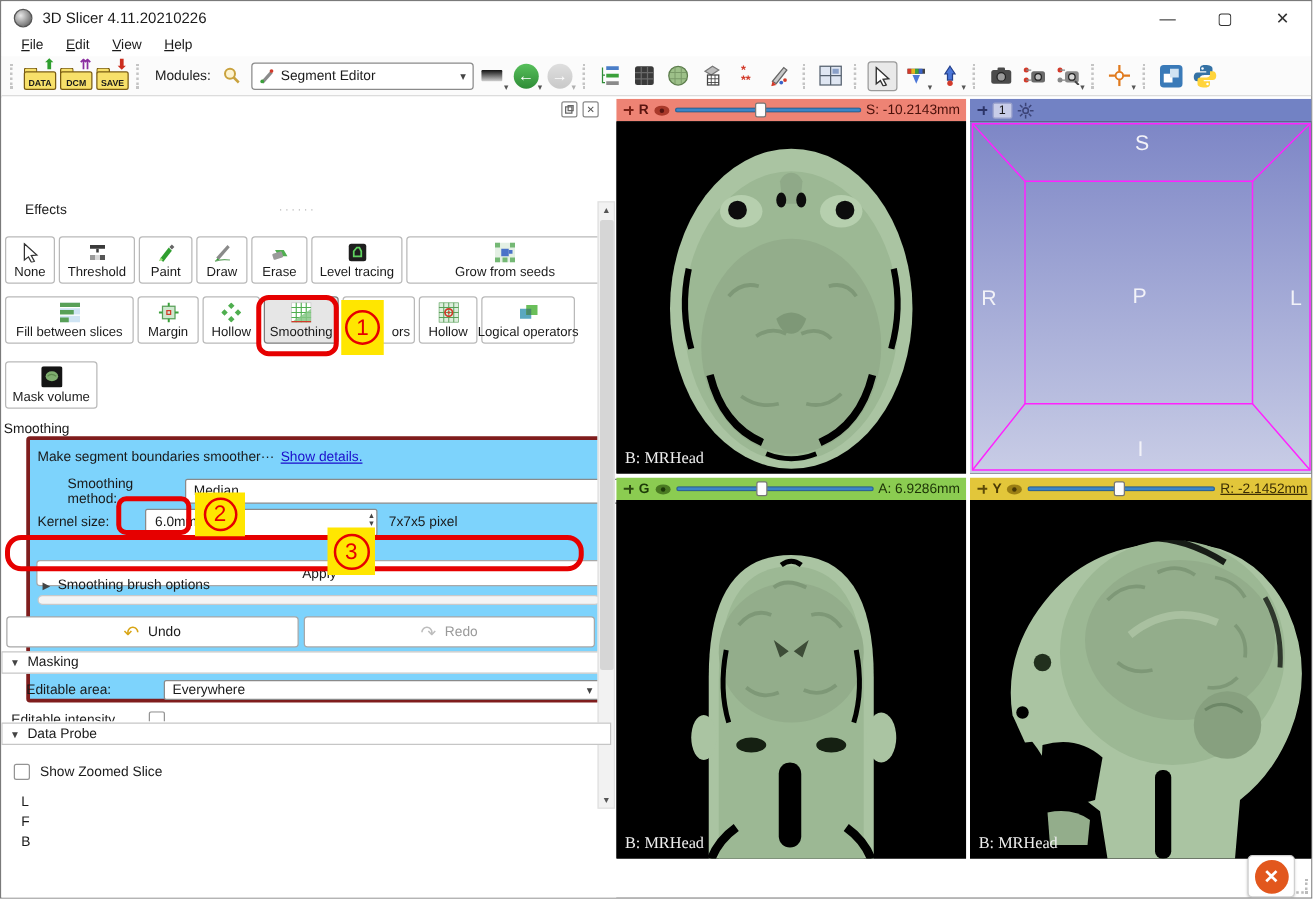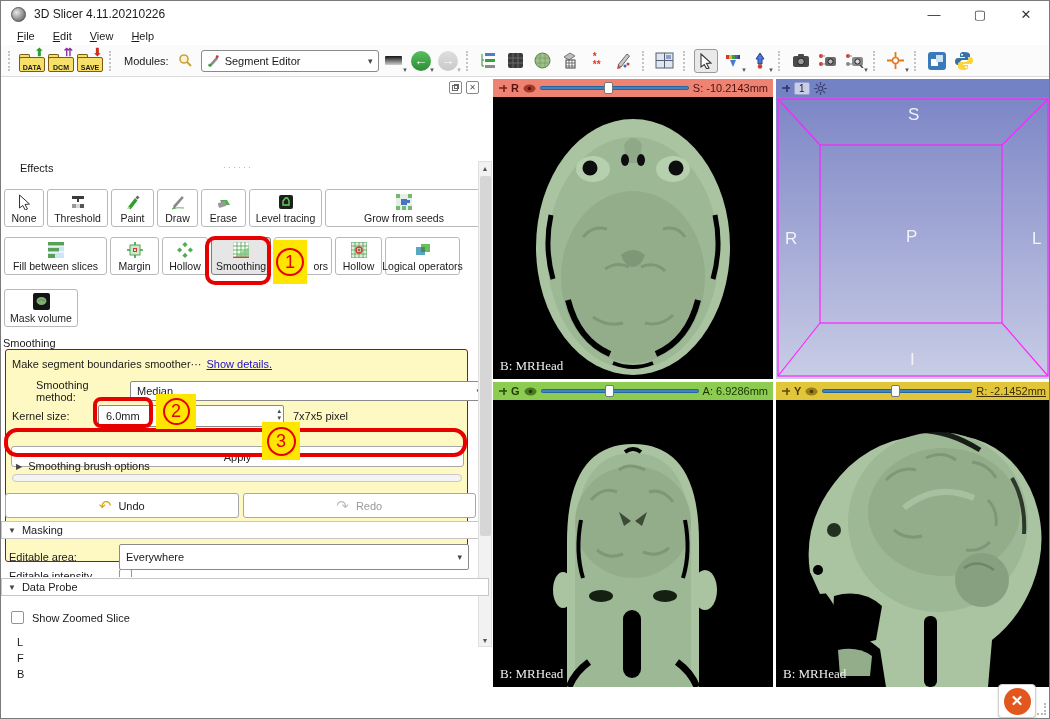--- a/index.html
+++ b/index.html
@@ -44,21 +44,21 @@
   .dotted-handle { position:absolute; left:222px; top:84px; color:#b5b5b5; font-size:9px; letter-spacing:2px; }
   .effects-label { position:absolute; left:3px; top:84px;margin-left:16px; }
 
   .fx-row { position:absolute; left:3px; display:flex; gap:3px; }
   .fx { border:1px solid #b9b9b9; border-radius:3px; background:#fff; display:flex; flex-direction:column; align-items:center; justify-content:flex-end; padding:3px 1px 2px; gap:2px; }
   .fx .fxl { font-size:10.5px; white-space:nowrap; }
   .fx.sel { background:#e6e6e6; border-color:#7d7d7d; }
   .fxi { width:17px; height:17px; display:flex; align-items:center; justify-content:center; }
 
   .grp-label { position:absolute; left:2px; }
-  .grp-box { position:absolute; left:4px; width:463px; border:1px solid #7f1d1d; border-radius:3px; background:#fef9c3; }
+  .grp-box { position:absolute; left:20px; width:463px; border:3px solid #7f1d1d; border-radius:3px; background:#7dd3fc; }
   .row-abs { position:absolute; display:flex; align-items:center; }
   .link { color:#1a0dcc; text-decoration:underline; }
   .select { border:1px solid #8a8a8a; border-radius:2px; background:#fff; height:20px; display:flex; align-items:center; padding:0 6px; }
   .select .arrow { margin-left:auto; color:#444; font-size:9px; }
   .spinbox { border:1px solid #8a8a8a; border-radius:2px; background:#fff; height:22px; display:flex; align-items:center; padding:0 0 0 7px; position:relative; }
   .spin-arrows { position:absolute; right:2px; top:1px; display:flex; flex-direction:column; line-height:1; font-size:7px; color:#444; }
   .btn { border:1px solid #a8a8a8; border-radius:3px; background:#fff; display:flex; align-items:center; justify-content:center; }
   .progress { position:absolute; height:8px; border:1px solid #c9c9c9; border-radius:4px; background:#f4f4f4; }
   .sec-header { position:absolute; left:0; width:488px; height:18px; border:1px solid #c6c6c6; background:#fff; display:flex; align-items:center; padding-left:6px; gap:6px; }
   .tri { font-size:8px; color:#444; }
@@ -519,23 +519,23 @@
       <div class="btn" style="flex:1; height:25px; gap:7px; color:#9a9a9a;">
         <span style="color:#bdbdbd; font-size:15px;">↷</span>
         <span>Redo</span>
       </div>
     </div>
 
     <div class="sec-header" style="top:443px;">
       <span class="tri">▼</span>
       <span>Masking</span>
     </div>
-    <div class="row-abs" style="left:8px; top:466px; width:460px;justify-content:center;">
+    <div class="row-abs" style="left:20px; top:466px; width:460px;justify-content:center;">
       <span style="width:110px">Editable area:</span>
-      <div class="select" style="flex:1; height:26px;">
+      <div class="select" style="flex:1; height:16px;">
         <span>Everywhere</span>
         <span class="arrow">▾</span>
       </div>
     </div>
     <div style="position:absolute; left:8px; top:491px; width:460px; height:8px; overflow:hidden;">
       <div class="row-abs" style="left:0; top:0; width:100%;">
         <span style="width:110px">Editable intensity</span>
         <span class="checkbox"></span>
       </div>
     </div>

